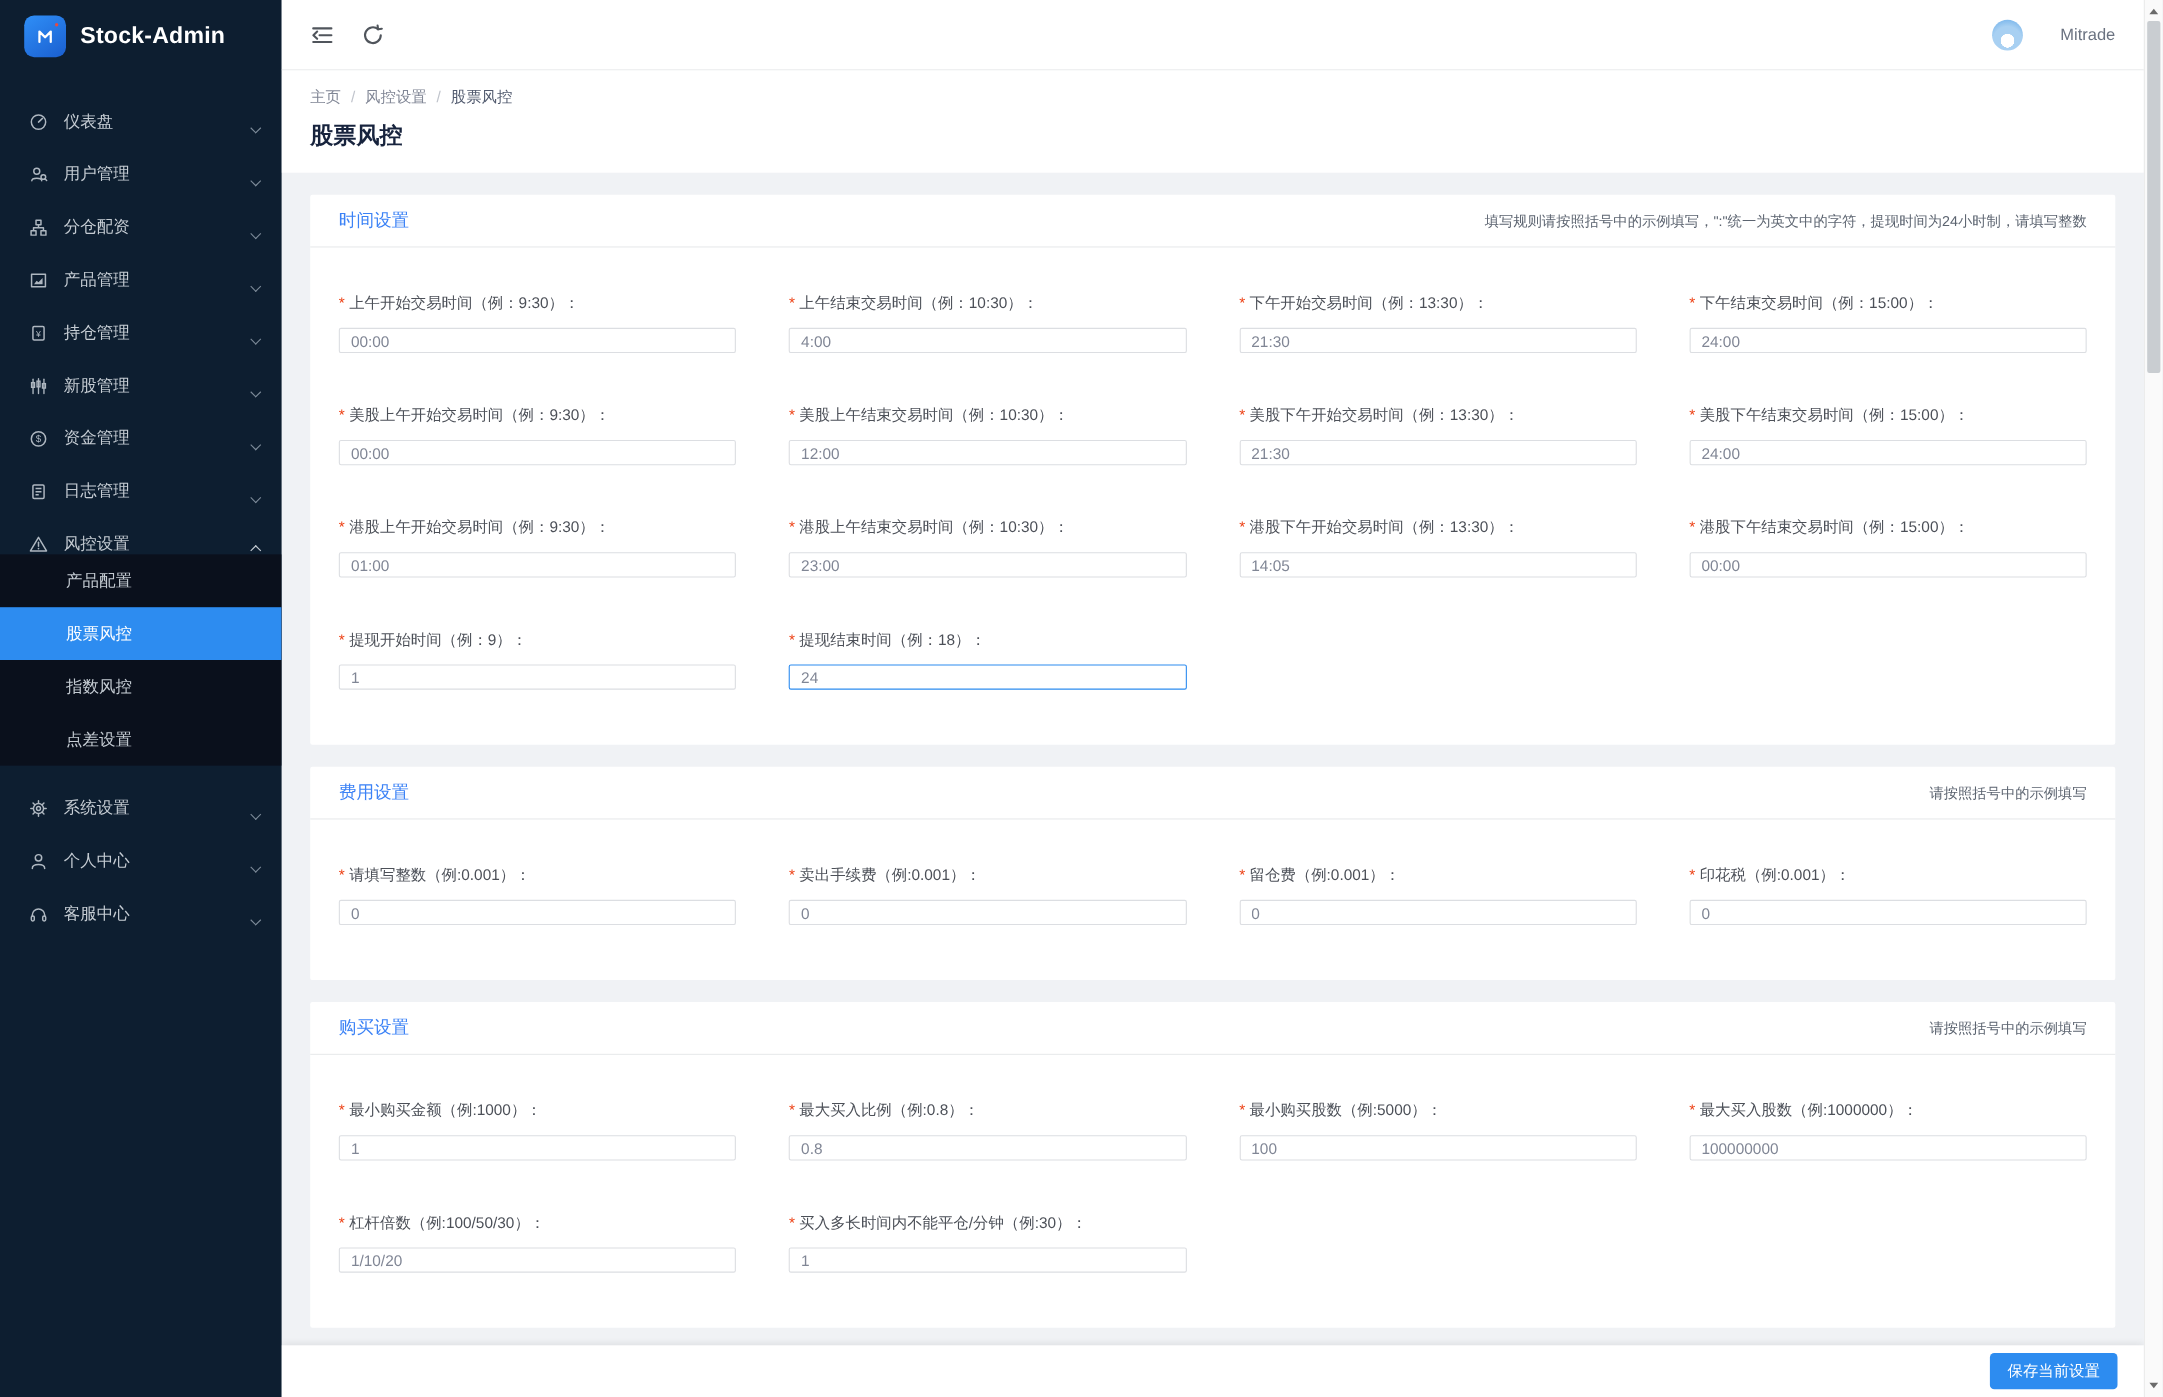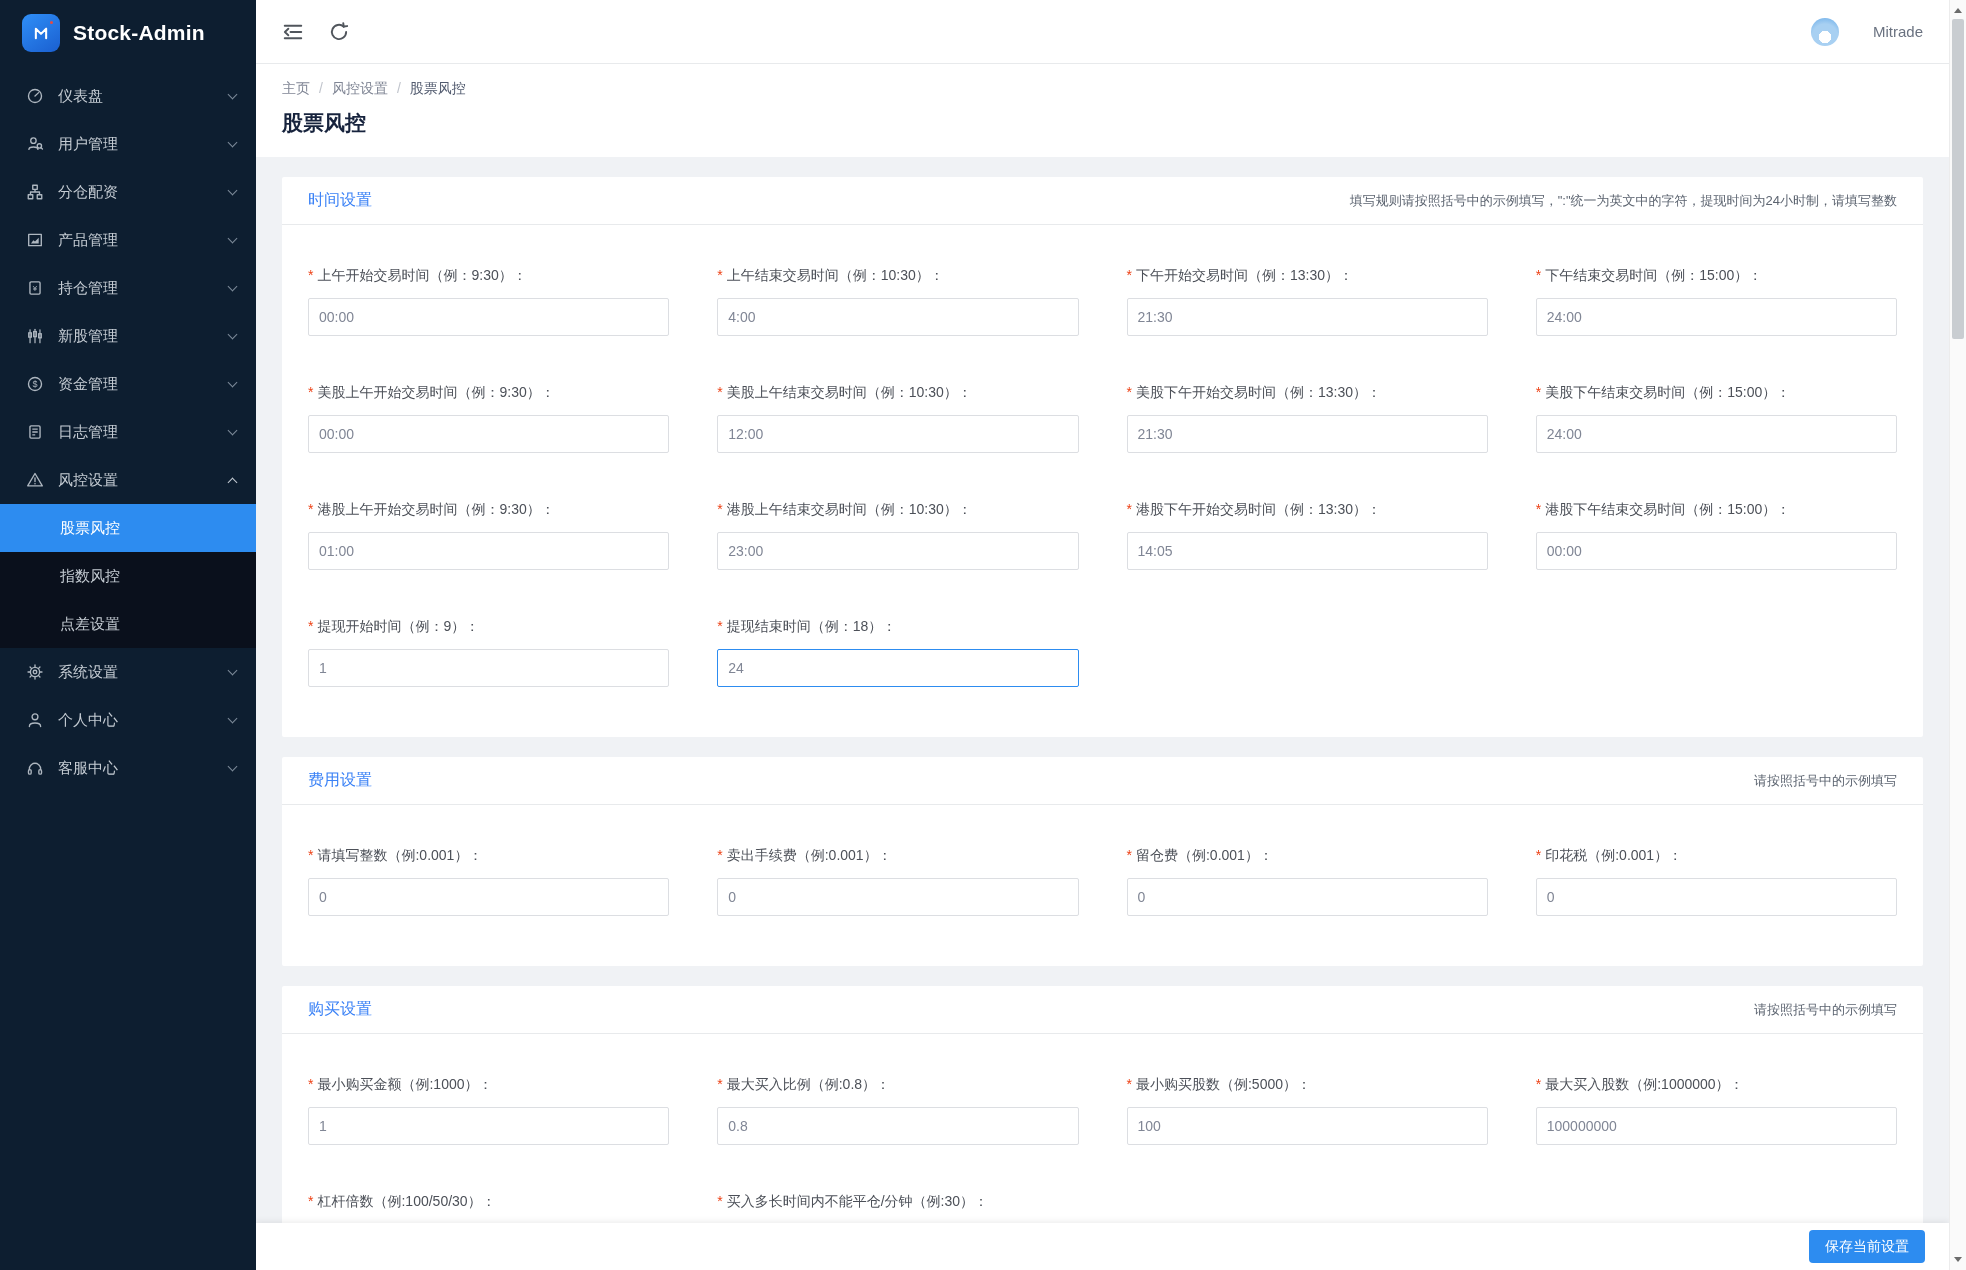--- a/index.html
+++ b/index.html
@@ -6,21 +6,21 @@
   html,body { width:1966px; height:1270px; overflow:hidden; }
   body { display:flex; background:#f0f2f5; font-family:"Liberation Sans",sans-serif; }
 
   
   .sidebar { width:256px; min-width:256px; background:#0d1e30; display:flex; flex-direction:column; overflow:hidden; }
   .logo { height:66px; display:flex; align-items:center; padding-left:22px; gap:13px; }
   .logo-badge { width:38px; height:38px; border-radius:9px; background:linear-gradient(145deg,#2f8ff7,#1a5fd0); display:flex; align-items:center; justify-content:center; position:relative; flex:none; }
   .logo-badge:after { content:''; position:absolute; top:7px; right:7px; width:3px; height:3px; background:#e84a3f; border-radius:50%; }
   .logo-text { color:#fff; font-size:21px; font-weight:bold; letter-spacing:.2px; }
   .menu { flex:1; padding-top:6px; }
-  .menu-item { height:48px; display:flex; align-items:center; padding:0 20px 0 26px; font-size:15px; color:#c5ccd3; cursor:pointer; }
+  .menu-item { height:48px; display:flex; align-items:flex-end; padding:0 20px 0 26px; font-size:15px; color:#c5ccd3; cursor:pointer; }
   .menu-item .mi-icon { width:18px; height:18px; color:#aeb7c0; flex:none; display:flex; }
   .menu-item .mi-icon svg { width:18px; height:18px; }
   .menu-item .mi-label { margin-left:14px; flex:1; }
   .chev { width:7px; height:7px; border-right:1.6px solid #7d8b99; border-bottom:1.6px solid #7d8b99; transform:rotate(45deg); margin-top:-4px; flex:none; }
   .chev.up { transform:rotate(-135deg); margin-top:4px; border-color:#c5ccd3; }
   .submenu { background:#0a101c; }
   .submenu-item { height:48px; display:flex; align-items:center; padding-left:60px; font-size:15px; color:#c5ccd3; cursor:pointer; }
   .submenu-item.active { background:#2d8cf0; color:#fff; }
 
   
@@ -41,21 +41,21 @@
   .page-title { font-size:21px; font-weight:bold; color:#17233d; margin-top:11px; }
 
   .content { flex:1; padding:20px 26px 0; overflow:hidden; }
   .card { background:#fff; border-radius:2px; margin-bottom:20px; }
   .card-head { height:48px; padding:0 26px; display:flex; align-items:center; justify-content:space-between; border-bottom:1px solid #e8eaec; }
   .card-title { font-size:16px; color:#3b82f6; }
   .card-note { font-size:13px; color:#5c6470; }
   .card-body { padding:42px 26px 50px; display:grid; grid-template-columns:repeat(4,1fr); column-gap:50px; row-gap:38px;gap:48px; }
   .field-label { font-size:14px; color:#4c5058; margin-bottom:13px; white-space:nowrap; }
   .req { color:#ed4014; margin-right:4px; }
-  .field input { width:100%; height:38px; border:1px solid #dcdee2; border-radius:2px; padding:0 10px; font-size:14px; color:#808695; outline:none; background:#fff; }
+  .field input { width:100%; height:23px; border:1px solid #dcdee2; border-radius:2px; padding:0 10px; font-size:14px; color:#808695; outline:none; background:#fff; }
   .field input.focused { border-color:#2d8cf0; }
 
   .save-bar { position:absolute; left:0; right:0; bottom:0; height:47px; background:#fff; box-shadow:0 -2px 6px rgba(0,0,0,.07); display:flex; align-items:center; justify-content:flex-end; padding:0 24px; z-index:5; }
   .save-btn { background:#2d8cf0; color:#fff; border:none; border-radius:4px; height:33px; padding:0 16px; font-size:14px; cursor:pointer; font-family:inherit; }
 
   
   .scrollbar { width:17px; min-width:17px; background:#fafafa; border-left:1px solid #ececec; position:relative; }
   .sb-arrow { position:absolute; left:0; width:16px; height:17px; display:flex; align-items:center; justify-content:center; cursor:pointer; }
   .sb-up { top:2px; } .sb-down { bottom:2px; }
   .sb-up i { width:0; height:0; border-left:4px solid transparent; border-right:4px solid transparent; border-bottom:5px solid #6b6b6b; }
@@ -168,20 +168,21 @@
           <svg viewBox="0 0 16 16" fill="none" stroke="currentColor" stroke-width="1.2" stroke-linejoin="round" stroke-linecap="round">
             <path d="M8,2.2 L14.5,13.2 H1.5 Z"></path>
             <path d="M8,6.2 V9.4"></path>
             <circle cx="8" cy="11.3" r="0.7" fill="currentColor" stroke="none"></circle>
           </svg>
         </span>
         <span class="mi-label">风控设置</span>
         <span class="chev up"></span>
       </div>
       <div class="submenu">
+        <div class="submenu-item">产品配置</div>
         <div class="submenu-item active">股票风控</div>
         <div class="submenu-item">指数风控</div>
         <div class="submenu-item">点差设置</div>
       </div>
       <div class="menu-item">
         <span class="mi-icon">
           <svg viewBox="0 0 16 16" fill="none" stroke="currentColor" stroke-width="1.2" stroke-linecap="round">
             <circle cx="8" cy="8" r="4.1"></circle>
             <circle cx="8" cy="8" r="1.6"></circle>
             <path d="M12.3,8 H14.2 M11,11 L12.4,12.4 M8,12.3 V14.2 M5,11 L3.6,12.4 M3.7,8 H1.8 M5,5 L3.6,3.6 M8,3.7 V1.8 M11,5 L12.4,3.6"></path>

